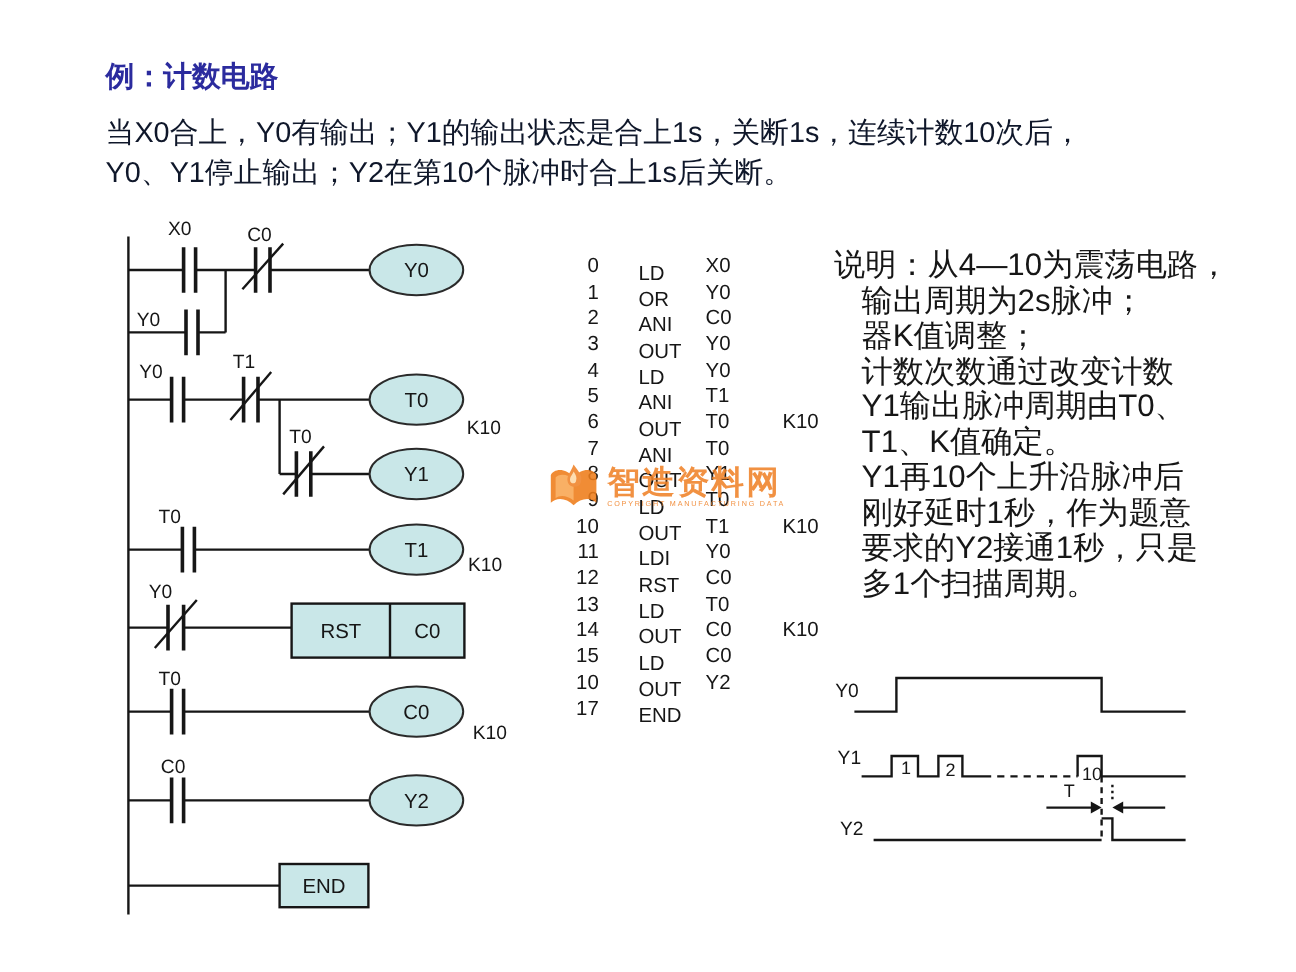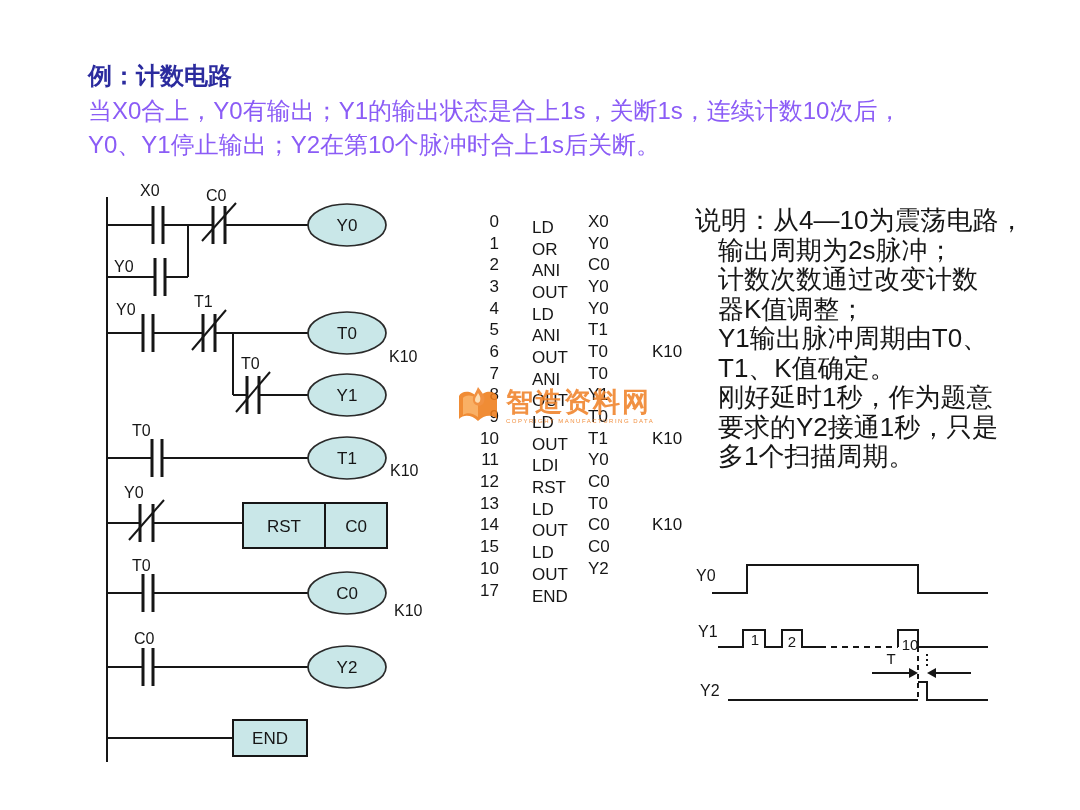--- a/index.html
+++ b/index.html
@@ -1,19 +1,19 @@
 <!DOCTYPE html>
 <html><head>
 <meta charset="utf-8">
 <style>
   html,body{margin:0;padding:0;background:#888;}
   .slide{position:relative;width:1080px;height:810px;background:#ffffff;
          font-family:"Liberation Sans",sans-serif;color:#161616;overflow:hidden;}
-  .title{position:absolute;left:88px;top:60px;font-size:24px;font-weight:bold;color:var(--title-color,#2b2b9e);}
-  .desc{position:absolute;left:88px;top:94px;width:950px;font-size:24px;line-height:34px;color:#8b5cf6;}
+  .title{position:absolute;left:88px;top:48px;font-size:24px;font-weight:bold;color:var(--title-color,#2b2b9e);}
+  .desc{position:absolute;left:88px;top:94px;width:950px;font-size:24px;line-height:34px;color:#0f172a;}
   .program{position:absolute;left:480px;top:211px;font-size:17px;z-index:1;}
   .prow{display:flex;height:21.7px;align-items:center;}
   .pn{width:19px;text-align:right;}
   .pop{margin-left:33px;width:56px;margin-top:12px;}
   .parg{width:64px;}
   .notes{position:absolute;left:695px;top:206px;width:345px;font-size:26px;line-height:29.5px;}
   .note-line{white-space:nowrap;}
   .note-line.indent{margin-left:23px;}
   .ladder-svg{position:absolute;left:90px;top:170px;}
   .timing-svg{position:absolute;left:680px;top:548px;}
@@ -239,24 +239,25 @@
         <span class="pn">17</span>
         <span class="pop">END</span>
         <span class="parg"></span>
         <span class="pk"></span>
       </div>
     </div>
 
   <div class="notes">
       <div class="note-line"><span class="note-label">说明：</span>从4—10为震荡电路，</div>
       <div class="note-line indent">输出周期为2s脉冲；</div>
+      <div class="note-line indent">器K值调整；</div>
       <div class="note-line indent">计数次数通过改变计数</div>
-      <div class="note-line indent">器K值调整；</div>
       <div class="note-line indent">Y1输出脉冲周期由T0、</div>
       <div class="note-line indent">T1、K值确定。</div>
+      <div class="note-line indent">Y1再10个上升沿脉冲后</div>
       <div class="note-line indent">刚好延时1秒，作为题意</div>
       <div class="note-line indent">要求的Y2接通1秒，只是</div>
       <div class="note-line indent">多1个扫描周期。</div>
     </div>
 
   <svg class="timing-svg" width="400" height="165" viewBox="0 0 400 165">
     <text class="wtext" x="16" y="33">Y0</text>
     <path class="wave" d="M32,45 H67 V17 H238 V45 H308"></path>
 
     <text class="wtext" x="18" y="89">Y1</text>

